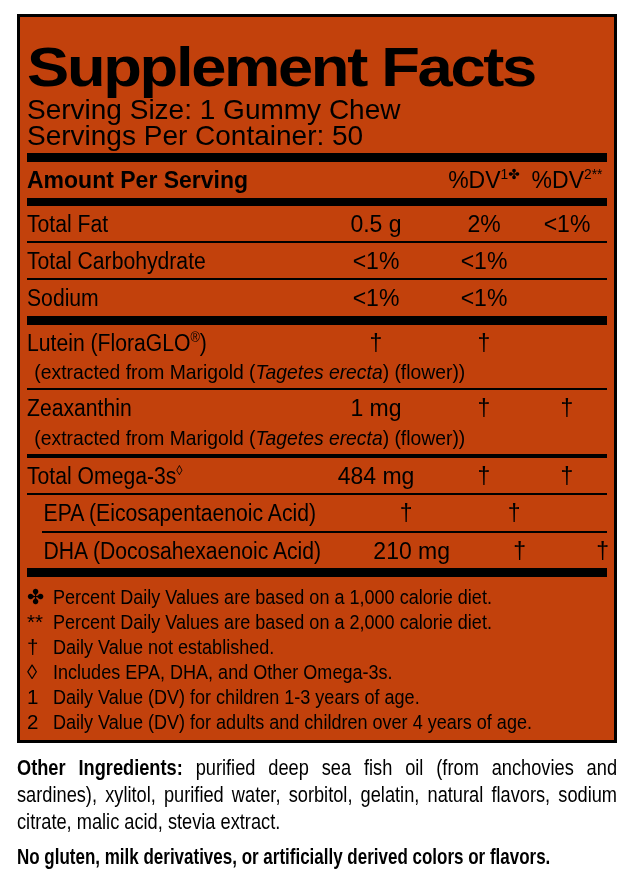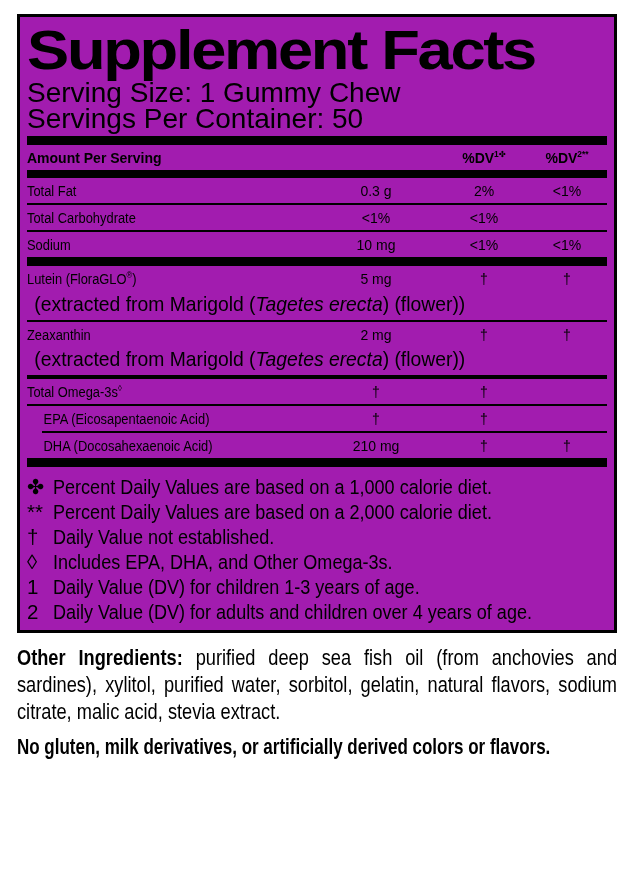--- a/index.html
+++ b/index.html
@@ -7,22 +7,22 @@
   body {
     height: 886px;
     overflow: hidden;
     font-family: "Liberation Sans", "DejaVu Sans", sans-serif;
     color: #000;
     -webkit-font-smoothing: antialiased;
   }
   .facts-box {
     margin: 14px 17px 0 17px;
     border: 3px solid #000;
-    padding: 3px 7px 0 7px;
-    background: #a21caf;
+    padding: 20px 7px 0 7px;
+    background: #c2410c;
   }
   .title {
     font-size: 55px;
     font-weight: bold;
     letter-spacing: -2px;
     line-height: 1.02;
     white-space: nowrap;
     transform: scaleX(1.15);
     transform-origin: 0 50%;
     margin: 2px 0 2px 0;
@@ -30,26 +30,26 @@
   .serv { font-size: 28px; line-height: 26px; }
   .bar-thick { height: 9px; background: #000; }
   .bar-thick.after-serv { margin-top: 4px; }
   .line-med  { height: 4px; background: #000; }
   .line-thin { height: 2px; background: #000; }
   .line-thin.ind { margin-left: 15px; }
   .row {
     display: grid;
     grid-template-columns: 1fr 130px 86px 80px;
     align-items: end;
-    font-size: 14px;
+    font-size: 23px;
     line-height: 1.15;
     padding: 5px 0 4px 0;
   }
   .hdr-label { font-weight: bold; grid-column: 1 / 3; }
-  .hdr-dv { font-weight: bold; text-align: center; }
+  .hdr-dv { font-weight: normal; text-align: center; }
   .c-name { white-space: nowrap; transform: scaleX(0.92); transform-origin: 0 50%; }
   .c-name.ind { padding-left: 18px; }
   .c-amt { text-align: center; white-space: nowrap; }
   .c-dv  { text-align: center; white-space: nowrap; }
   .sub {
     font-size: 21px;
     line-height: 1.1;
     padding: 0 0 5px 8px;
     white-space: nowrap;
     transform: scaleX(0.92);
@@ -94,56 +94,55 @@
     <div class="hdr-label">Amount Per Serving</div>
     <div class="hdr-dv"><span>%DV</span><sup>1✤</sup></div>
     <div class="hdr-dv"><span>%DV</span><sup>2**</sup></div>
   </div>
   <div class="line-med"></div>
 
   <div>
       <div class="line-med"></div>
       <div class="row">
         <div class="c-name"><span>Total Fat</span></div>
-        <div class="c-amt">0.3 g</div>
+        <div class="c-amt">0.5 g</div>
         <div class="c-dv">2%</div>
         <div class="c-dv">&lt;1%</div>
       </div>
       <div class="line-thin"></div>
       <div class="row">
         <div class="c-name"><span>Total Carbohydrate</span></div>
         <div class="c-dv">&lt;1%</div>
         <div class="c-dv">&lt;1%</div>
       </div>
       <div class="line-thin"></div>
       <div class="row">
         <div class="c-name"><span>Sodium</span></div>
-        <div class="c-amt">10 mg</div>
         <div class="c-dv">&lt;1%</div>
         <div class="c-dv">&lt;1%</div>
       </div>
       <div class="bar-thick"></div>
       <div class="row">
         <div class="c-name"><span>Lutein (FloraGLO</span><sup>®</sup><span>)</span></div>
-        <div class="c-amt">5 mg</div>
         <div class="c-dv">†</div>
         <div class="c-dv">†</div>
       </div>
       <div class="sub"><span>(extracted from Marigold (</span><i>Tagetes erecta</i><span>) (flower))</span></div>
       <div class="line-thin"></div>
       <div class="row">
         <div class="c-name"><span>Zeaxanthin</span></div>
-        <div class="c-amt">2 mg</div>
+        <div class="c-amt">1 mg</div>
         <div class="c-dv">†</div>
         <div class="c-dv">†</div>
       </div>
       <div class="sub"><span>(extracted from Marigold (</span><i>Tagetes erecta</i><span>) (flower))</span></div>
       <div class="line-med"></div>
       <div class="row">
         <div class="c-name"><span>Total Omega-3s</span><sup>◊</sup></div>
+        <div class="c-amt">484 mg</div>
         <div class="c-dv">†</div>
         <div class="c-dv">†</div>
       </div>
       <div class="line-thin"></div>
       <div class="row">
         <div class="c-name ind"><span>EPA (Eicosapentaenoic Acid)</span></div>
         <div class="c-dv">†</div>
         <div class="c-dv">†</div>
       </div>
       <div class="line-thin ind"></div>

